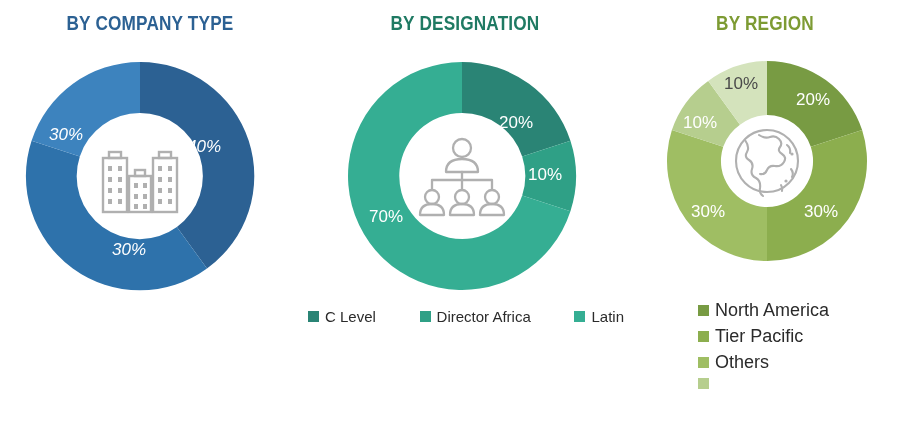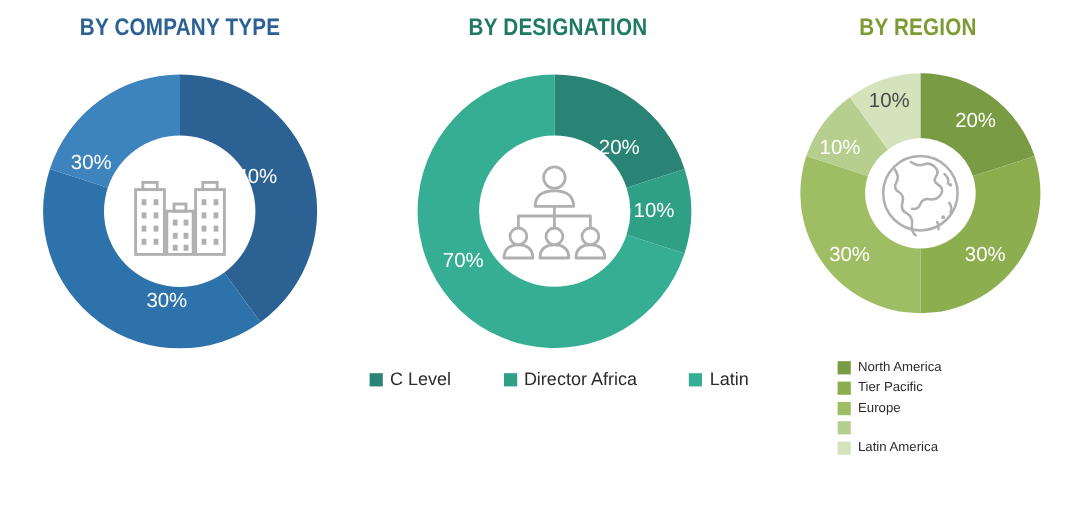--- a/index.html
+++ b/index.html
@@ -17,21 +17,21 @@
     position:absolute;top:12px;left:0;width:100%;
     text-align:center;font-size:20px;font-weight:bold;
     letter-spacing:.2px;transform:scaleX(.86);transform-origin:center top;
     white-space:nowrap;
   }
   #title-company{color:#2C6193;}
   #title-designation{color:#1F7A63;}
   #title-region{color:#7D9B33;}
 
   .donut-wrap{position:absolute;text-align:right;}
-  #donut-company{left:26px;top:52px;width:248px;height:248px;}
+  #donut-company{left:16px;top:52px;width:248px;height:248px;font-style:italic;}
   #donut-designation{left:38px;top:52px;width:248px;height:248px;}
   #donut-region{left:28px;top:52px;width:218px;height:218px;}
 
   .donut-wrap svg{display:block;width:100%;height:100%;overflow:visible;}
 
   .slice-label{
     fill:#ffffff;font-family:"Liberation Sans","DejaVu Sans",sans-serif;
     font-size:17px;font-weight:normal;text-anchor:middle;dominant-baseline:middle;
   }
   .slice-label.dark{fill:#4a4a4a;}
@@ -39,21 +39,21 @@
 
   .legend{position:absolute;display:flex;align-items:center;}
   #legend-company{left:8px;top:308px;width:288px;justify-content:space-between;}
   #legend-designation{left:8px;top:308px;width:316px;justify-content:space-between;}
   #legend-region{left:68px;top:300px;width:200px;flex-direction:column;align-items:flex-start;}
 
   .legend-item{display:flex;align-items:center;white-space:nowrap;}
   #legend-region .legend-item{margin-bottom:5px;}
   .swatch{width:11px;height:11px;margin-right:6px;flex:0 0 auto;}
   .legend-label{font-size:15px;color:#2b2b2b;}
-  #legend-region .legend-label{font-size:11px;}
+  #legend-region .legend-label{font-size:18px;}
 </style>
 </head>
 <body>
 
 <div class="panel" id="panel-company">
 
   <div class="chart-title" id="title-company">BY COMPANY TYPE</div>
 
   <div class="donut-wrap" id="donut-company">
     <svg viewBox="0 0 248 248">
@@ -196,23 +196,19 @@
     <div class="legend-item">
       <span class="swatch" style="background:#789B43"></span>
       <span class="legend-label">North America</span>
     </div>
     <div class="legend-item">
       <span class="swatch" style="background:#8CAE4E"></span>
       <span class="legend-label">Tier Pacific</span>
     </div>
     <div class="legend-item">
       <span class="swatch" style="background:#9FBE63"></span>
-      <span class="legend-label">Europe</span>
+      <span class="legend-label">Others</span>
     </div>
     <div class="legend-item">
       <span class="swatch" style="background:#B6CE8E"></span>
     </div>
-    <div class="legend-item">
-      <span class="swatch" style="background:#D4E3BC"></span>
-      <span class="legend-label">Latin America</span>
-    </div>
   </div>
 </div>
 
 </body></html>

